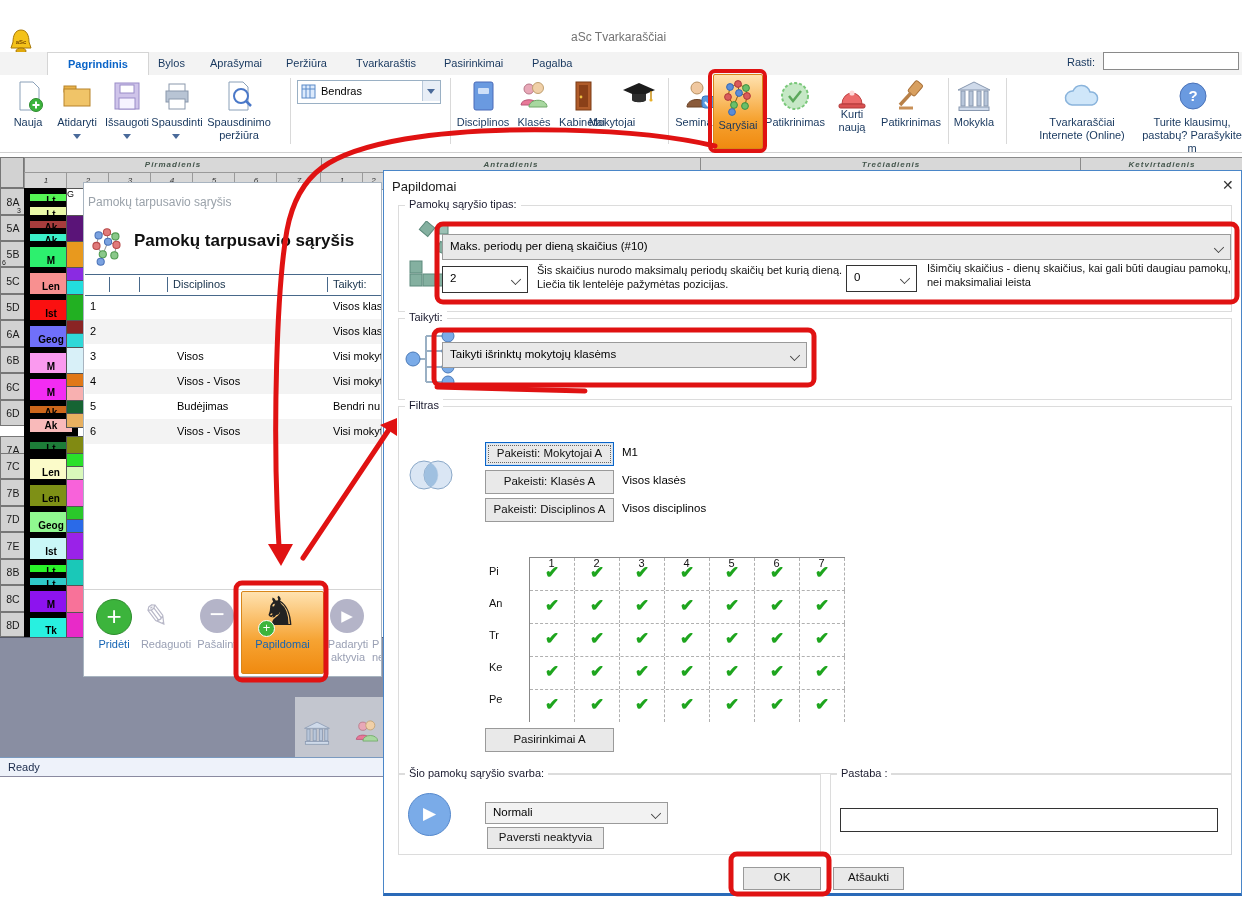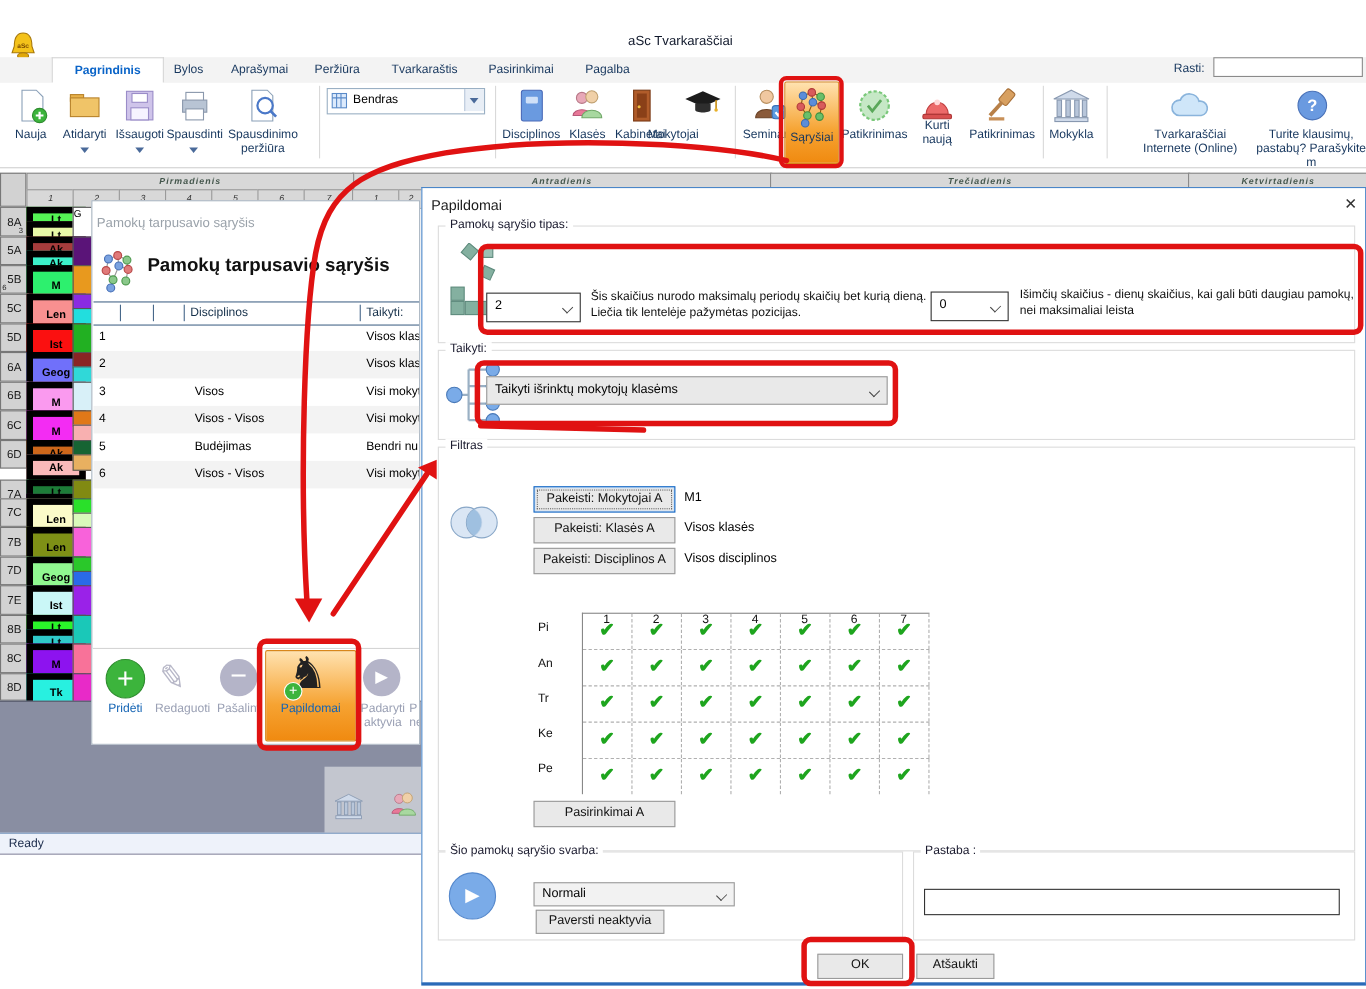--- a/index.html
+++ b/index.html
@@ -51,21 +51,21 @@
 <body>
 
 <div id="app">
 
   <div class="abs" style="left:0;top:0;width:1242px;height:52px;background:#fff">
     <svg class="abs" style="left:7px;top:28px" width="28" height="28" viewBox="0 0 28 28">
       <path d="M14 2 C8 2 6 8 6 14 L4 20 L24 20 L22 14 C22 8 20 2 14 2 Z" fill="#f4c21a" stroke="#a87808"></path>
       <ellipse cx="14" cy="23" rx="5" ry="3" fill="#e0a80a" stroke="#a87808"></ellipse>
       <text x="14" y="16" text-anchor="middle" font-size="6" fill="#7a4a00" font-weight="bold">aSc</text>
     </svg>
-    <div class="abs" style="left:571px;top:30px;font-size:12px;color:#0f172a">aSc Tvarkaraščiai</div>
+    <div class="abs" style="left:571px;top:30px;font-size:12px;color:#737373">aSc Tvarkaraščiai</div>
   </div>
 
   <div class="abs" style="left:0;top:52px;width:1242px;height:23px;background:#f3f3f3;border-bottom:1px solid #e2e2e2"></div>
   <div class="tab active" style="left:47px">Pagrindinis</div>
   <div class="tab" style="left:138px">Bylos</div>
   <div class="tab" style="left:190px">Aprašymai</div>
   <div class="tab" style="left:266px">Peržiūra</div>
   <div class="tab" style="left:336px">Tvarkaraštis</div>
   <div class="tab" style="left:424px">Pasirinkimai</div>
   <div class="tab" style="left:512px">Pagalba</div>
@@ -449,20 +449,23 @@
     <div class="grplabel" style="left:21px;top:27px">Pamokų sąryšio tipas:</div>
     <svg class="abs" style="left:24px;top:50px" width="46" height="72" viewBox="0 0 46 72">
       <rect x="14" y="2" width="11" height="11" transform="rotate(40 19 7)" fill="#84b0a0" stroke="#5d8a7c"></rect>
       <rect x="31" y="4" width="9" height="9" fill="#9cc0b4" stroke="#5d8a7c"></rect>
       <rect x="30" y="22" width="10" height="10" transform="rotate(25 35 27)" fill="#84b0a0" stroke="#5d8a7c"></rect>
       <rect x="2" y="40" width="12" height="12" fill="#84b0a0" stroke="#5d8a7c"></rect>
       <rect x="2" y="53" width="12" height="12" fill="#84b0a0" stroke="#5d8a7c"></rect>
         <rect x="15" y="53" width="12" height="12" fill="#84b0a0" stroke="#5d8a7c"></rect>
         <rect x="28" y="53" width="12" height="12" fill="#84b0a0" stroke="#5d8a7c"></rect>
     </svg>
+    <div class="dd" style="left:58px;top:63px;width:780px;height:24px">
+      <span>Maks. periodų per dieną skaičius (#10)</span><span class="chv"></span>
+    </div>
     <div class="ddw" style="left:58px;top:95px;width:77px;height:25px">
       <span>2</span><span class="chv"></span>
     </div>
     <div class="desc" style="left:153px;top:92px;width:308px">Šis skaičius nurodo maksimalų periodų skaičių bet kurią dieną. Liečia tik lentelėje pažymėtas pozicijas.</div>
     <div class="ddw" style="left:462px;top:94px;width:62px;height:25px">
       <span>0</span><span class="chv"></span>
     </div>
     <div class="desc" style="left:543px;top:90px;width:310px">Išimčių skaičius - dienų skaičius, kai gali būti daugiau pamokų, nei maksimaliai leista</div>
 
     <div class="grp" style="left:14px;top:147px;width:832px;height:80px"></div>

